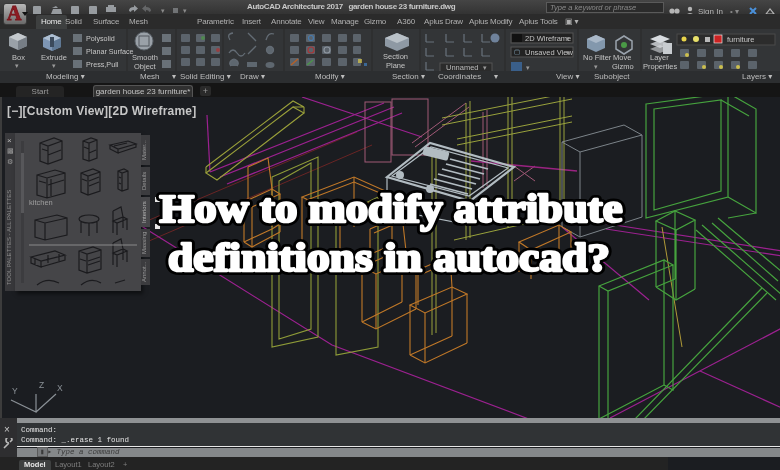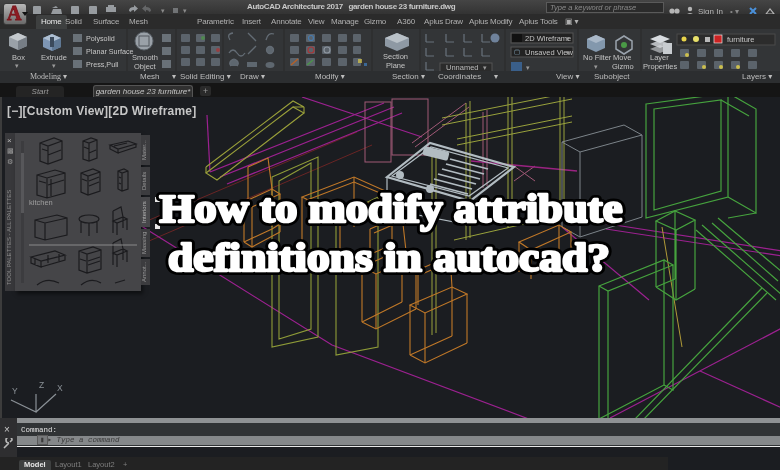--- a/index.html
+++ b/index.html
@@ -17,21 +17,21 @@
   #logoA { left:7px; top:2px; font-size:20px; font-weight:bold; color:#8e1b22; font-family:"Liberation Serif",serif; -webkit-text-stroke:0.8px #7a151c; }
   
   #tabrow { left:0; top:14px; width:780px; height:15px; background:#2b2b2b; }
   .rtab { position:absolute; top:1px; height:14px; line-height:14px; font-size:8px; color:#b0b0b0; padding:0 5px; letter-spacing:-0.2px;}
   .rtab.active { background:#3e4040; color:#e9e9e9; border-radius:2px 2px 0 0;text-align:center; }
   
   #ribbon { left:0; top:29px; width:780px; height:42px; background:#333537; }
   #panelrow { left:0; top:71px; width:780px; height:12px; background:#2c2e30; }
   .plabel { position:absolute; top:1px; font-size:8px; color:#bdbdbd; }
   
-  #filetabs { left:0; top:83px; width:780px; height:14px; background:#151515;font-style:italic; }
+  #filetabs { left:0; top:83px; width:780px; height:14px; background:#151515; }
   #starttab { position:absolute; left:16px; top:3px; width:48px; height:11px; background:#242424; color:#9a9a9a;
      font-size:8px; text-align:center; line-height:11px; border-radius:3px 3px 0 0;}
   #dwgtab { position:absolute; left:93px; top:2px; width:100px; height:17px; background:#303030; color:#c3c3c3;
      font-size:8px; text-align:center; line-height:12px; border:1px solid #555; border-bottom:none; border-radius:3px 3px 0 0;}
   #plustab { position:absolute; left:200px; top:3px; width:11px; height:10px; background:#2a2a2a; color:#999; font-size:9px;
      text-align:center; line-height:10px; border-radius:2px;}
   
   #draw { left:0; top:97px; width:780px; height:321px; background:#1b1d21; border-left:2px solid #3c3c3c; }
   #vplabel { left:7px; top:104px; font-size:12px; font-weight:bold; color:#c6c6c6; letter-spacing:0.2px; }
   
@@ -42,21 +42,21 @@
   #paltabs { position:absolute; left:136px; top:2px; width:9px; height:152px; }
   .ptab { position:absolute; left:0; width:9px; background:#3c3c3f; color:#9b9b9b; font-size:6px;
       writing-mode:vertical-rl; transform:rotate(180deg); text-align:center; }
   .striptext { position:absolute; left:1px; top:52px; width:9px; height:104px; color:#8e8e8e; font-size:6px;
       writing-mode:vertical-rl; transform:rotate(180deg); text-align:center; white-space:nowrap;}
   
   #cmdtop { left:0; top:418px; width:780px; height:5px; background:#8f9294; }
   #cmdicons { left:0; top:418px; width:17px; height:39px; background:#2e2e30; }
   #cmdhist { left:17px; top:423px; width:763px; height:24px; background:#303335; color:#e3e3e3;
      font-family:"Liberation Mono", monospace; font-size:7.5px; line-height:10px; padding:2px 12px 0 4px; border-bottom:1px solid #e8e8e8;}
-  #cmdinput { left:17px; top:436px; width:763px; height:9px; background:#85888a; color:#3a3a3a;
+  #cmdinput { left:17px; top:448px; width:763px; height:9px; background:#85888a; color:#3a3a3a;
      font-family:"Liberation Mono", monospace; font-style:italic; font-size:7.5px; line-height:9px; padding-left:20px;}
   #bottombar { left:0; top:457px; width:668px; height:13px; background:#232323; }
   .btab { position:absolute; top:3px; height:10px; line-height:10px; font-size:7.5px; padding:0 5px; color:#7e7e7e;}
   .btab.active { background:#3e4040; color:#e8e8e8; font-weight:bold; border-radius:2px 2px 0 0;}
 </style>
 </head>
 <body>
 
   <div class="abs" id="titlebar"></div>
   <div class="abs" id="titletext">AutoCAD Architecture 2017&nbsp;&nbsp;&nbsp;garden house 23 furniture.dwg</div>
@@ -297,21 +297,21 @@
         <g fill="#d9c94a" opacity="0.9">
           <circle cx="687" cy="26" r="2"></circle>
           <circle cx="704" cy="38" r="2"></circle>
           <circle cx="721" cy="38" r="2"></circle>
           <circle cx="738" cy="38" r="2"></circle>
         </g>
       </g>
     </svg>
   </div>
   <div class="abs" id="panelrow">
-    <div class="plabel" style="left:30px;font-family:Liberation Serif, serif;">Modeling ▾</div>
+    <div class="plabel" style="left:46px;">Modeling ▾</div>
     <div class="plabel" style="left:140px;">Mesh</div>
     <div class="plabel" style="left:172px;">▾</div>
     <div class="plabel" style="left:180px;">Solid Editing ▾</div>
     <div class="plabel" style="left:240px;">Draw ▾</div>
     <div class="plabel" style="left:315px;">Modify ▾</div>
     <div class="plabel" style="left:392px;">Section ▾</div>
     <div class="plabel" style="left:438px;">Coordinates</div>
     <div class="plabel" style="left:494px;">▾</div>
     <div class="plabel" style="left:556px;">View ▾</div>
     <div class="plabel" style="left:594px;">Subobject</div>

